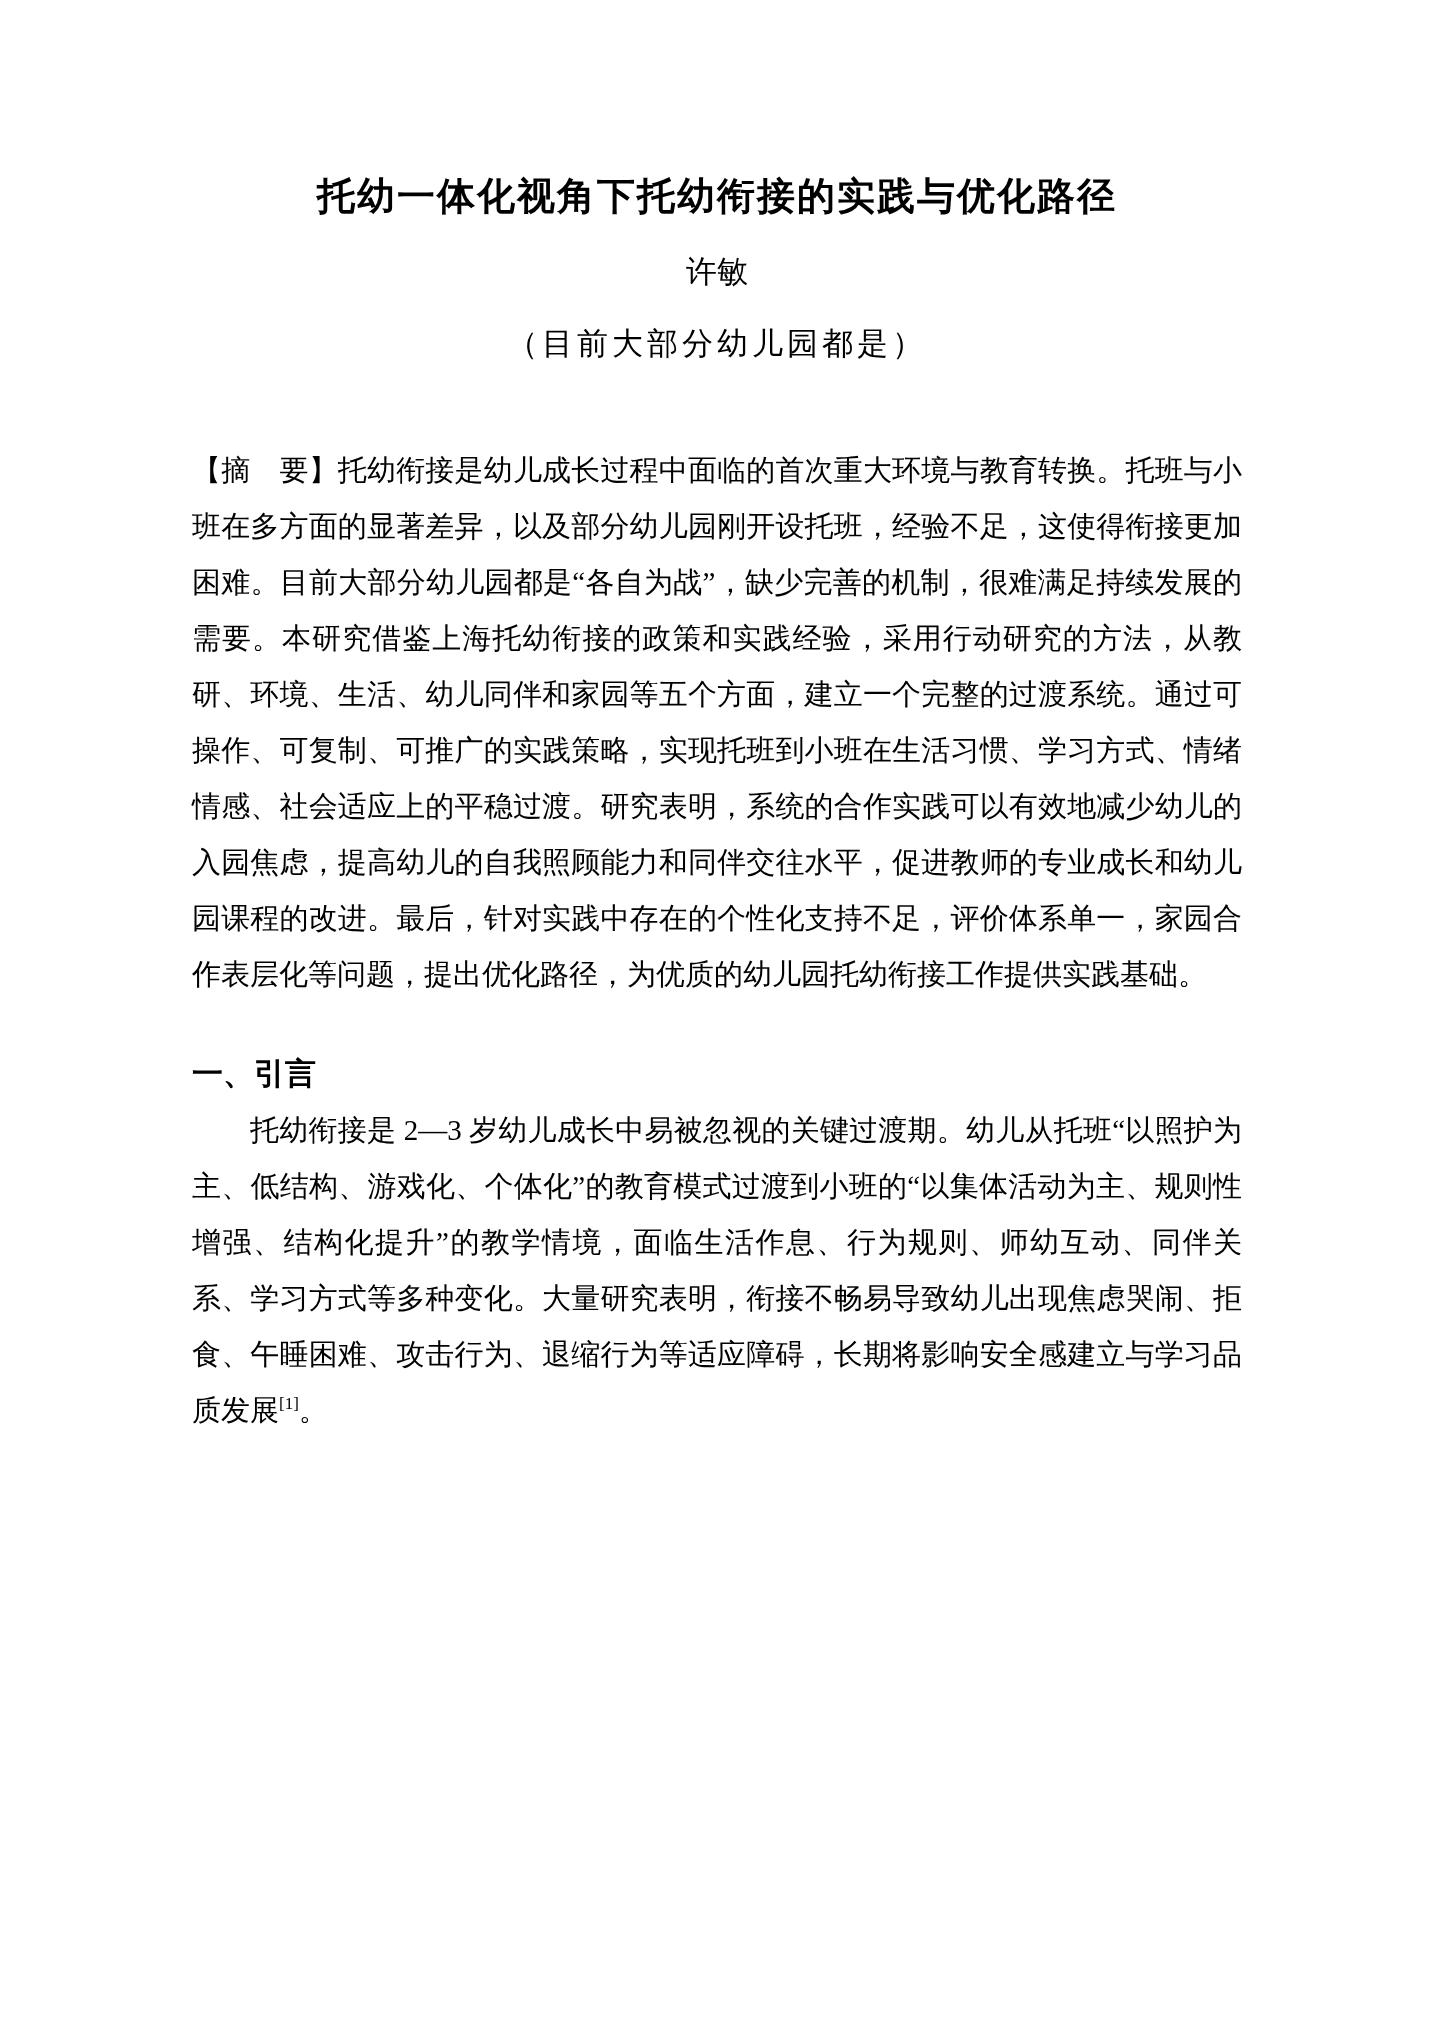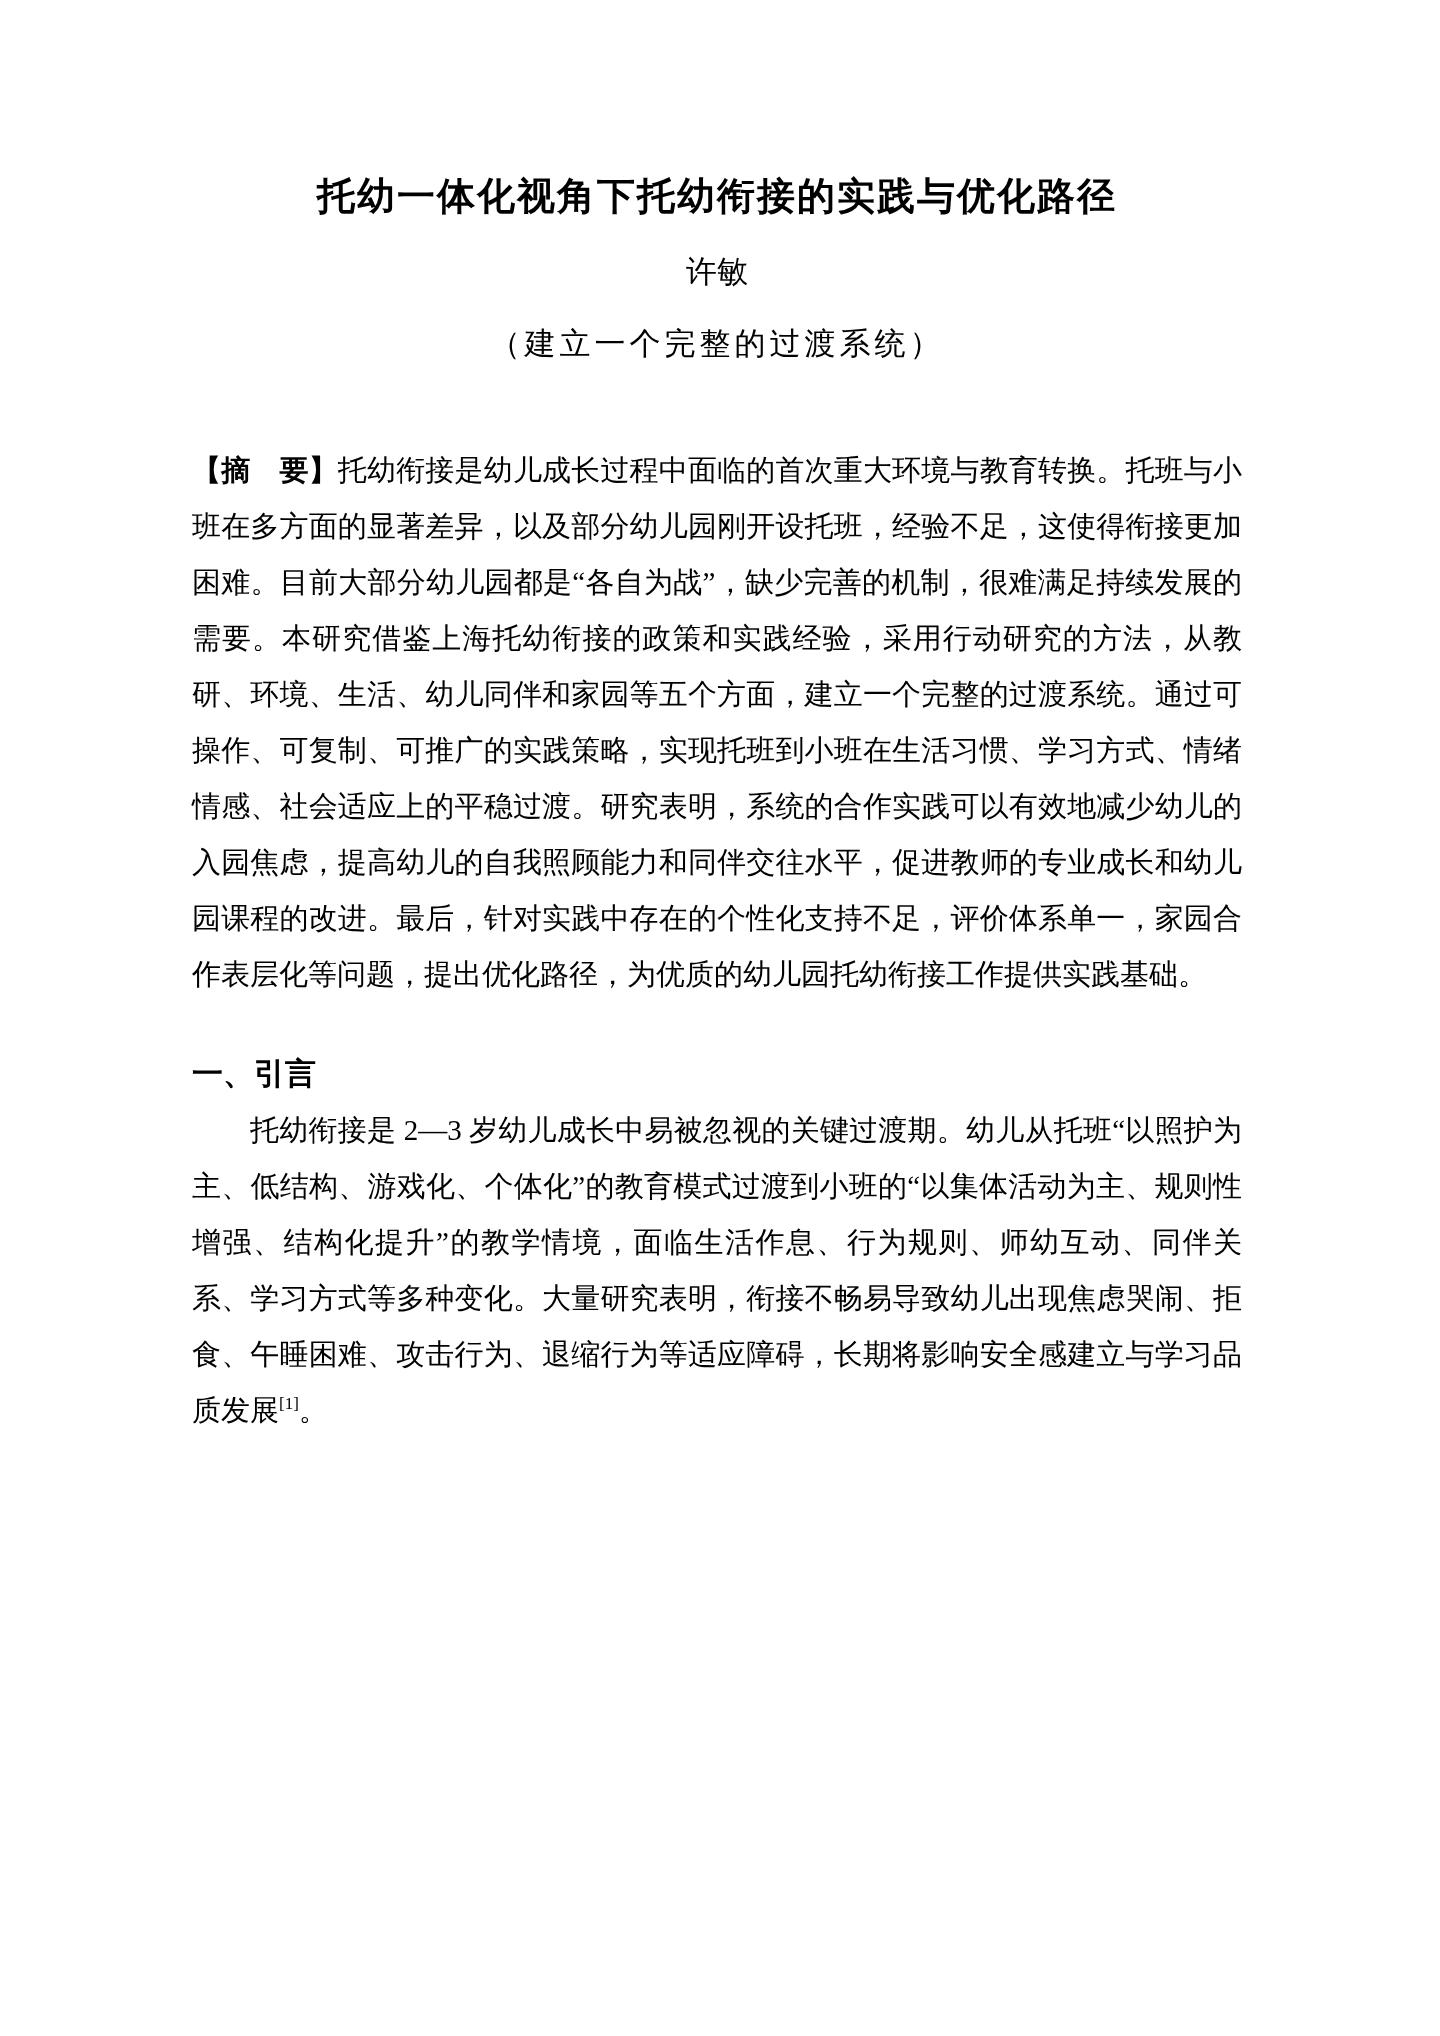--- a/index.html
+++ b/index.html
@@ -44,21 +44,21 @@
   }
   .abstract {
     margin-top: 78px;
     font-family: "Liberation Serif", serif;
     font-size: 29px;
     line-height: 56px;
     text-align: justify;
   }
   .label {
     font-family: "Liberation Sans", sans-serif;
-    font-weight: bold;
+    font-weight: normal;
   }
   .keywords {
     margin-top: 84px;
     font-family: "Liberation Serif", serif;
     font-size: 29px;
     line-height: 56px;
   }
   .section-heading {
     margin-top: 52px;
     font-family: Liberation Mono, monospace;
@@ -93,21 +93,21 @@
 </head>
 <body>
 
 <div class="page">
   <div class="content">
 
     <h1 class="title">托幼一体化视角下托幼衔接的实践与优化路径</h1>
 
     <div class="author">许敏</div>
 
-    <div class="affiliation">（建立一个完整的过渡系统）</div>
+    <div class="affiliation">（目前大部分幼儿园都是）</div>
 
     <p class="abstract"><span class="label">【摘　要】</span><span>托幼衔接是幼儿成长过程中面临的首次重大环境与教育转换。托班与小班在多方面的显著差异，以及部分幼儿园刚开设托班，经验不足，这使得衔接更加困难。目前大部分幼儿园都是“各自为战”，缺少完善的机制，很难满足持续发展的需要。本研究借鉴上海托幼衔接的政策和实践经验，采用行动研究的方法，从教研、环境、生活、幼儿同伴和家园等五个方面，建立一个完整的过渡系统。通过可操作、可复制、可推广的实践策略，实现托班到小班在生活习惯、学习方式、情绪情感、社会适应上的平稳过渡。研究表明，系统的合作实践可以有效地减少幼儿的入园焦虑，提高幼儿的自我照顾能力和同伴交往水平，促进教师的专业成长和幼儿园课程的改进。最后，针对实践中存在的个性化支持不足，评价体系单一，家园合作表层化等问题，提出优化路径，为优质的幼儿园托幼衔接工作提供实践基础。</span></p>
 
 
     <h2 class="section-heading">一、引言</h2>
 
     <p class="body-para"><span>托幼衔接是 2—3 岁幼儿成长中易被忽视的关键过渡期。幼儿从托班“以照护为主、低结构、游戏化、个体化”的教育模式过渡到小班的“以集体活动为主、规则性增强、结构化提升”的教学情境，面临生活作息、行为规则、师幼互动、同伴关系、学习方式等多种变化。大量研究表明，衔接不畅易导致幼儿出现焦虑哭闹、拒食、午睡困难、攻击行为、退缩行为等适应障碍，长期将影响安全感建立与学习品质发展</span><sup class="ref">[1]</sup><span>。</span></p>
 
 
   </div>

